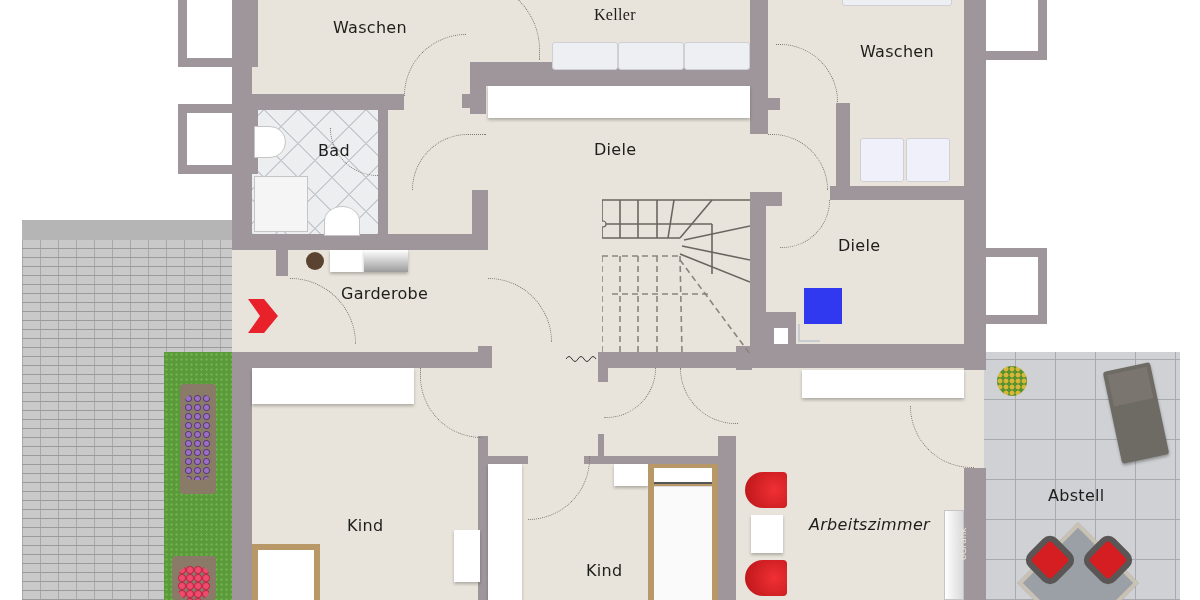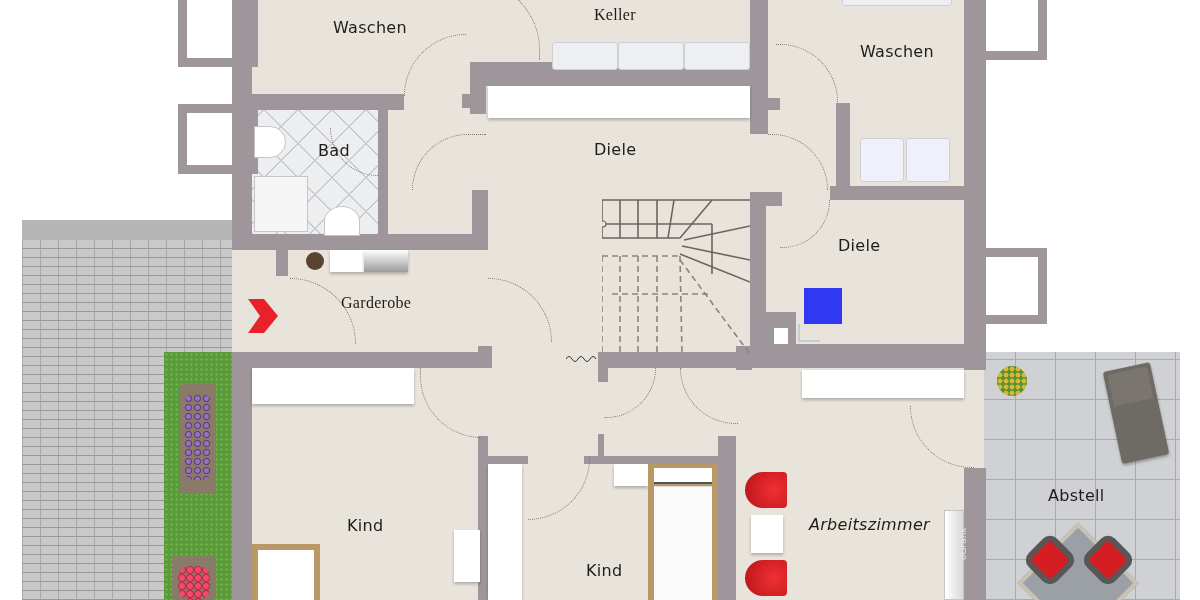--- a/index.html
+++ b/index.html
@@ -193,17 +193,17 @@
       <polygon points="0,0 16,0 30,17 16,34 0,34 12,17" fill="#e8212a"></polygon>
     </svg>
 </div>
 
 <div class="label" style="left:333px;top:18px;">Waschen</div>
 <div class="label" style="left:594px;top:6px;font-family:Liberation Serif, serif;">Keller</div>
 <div class="label" style="left:860px;top:42px;">Waschen</div>
 <div class="label" style="left:318px;top:141px;">Bad</div>
 <div class="label" style="left:594px;top:140px;">Diele</div>
 <div class="label" style="left:838px;top:236px;">Diele</div>
-<div class="label" style="left:341px;top:294px;font-family:Liberation Serif, serif;">Garderobe</div>
+<div class="label" style="left:341px;top:284px;">Garderobe</div>
 <div class="label" style="left:347px;top:516px;">Kind</div>
 <div class="label" style="left:586px;top:561px;">Kind</div>
 <div class="label" style="left:809px;top:515px;font-style:italic;">Arbeitszimmer</div>
 <div class="label" style="left:1048px;top:486px;">Abstell</div>
 
 </body></html>

